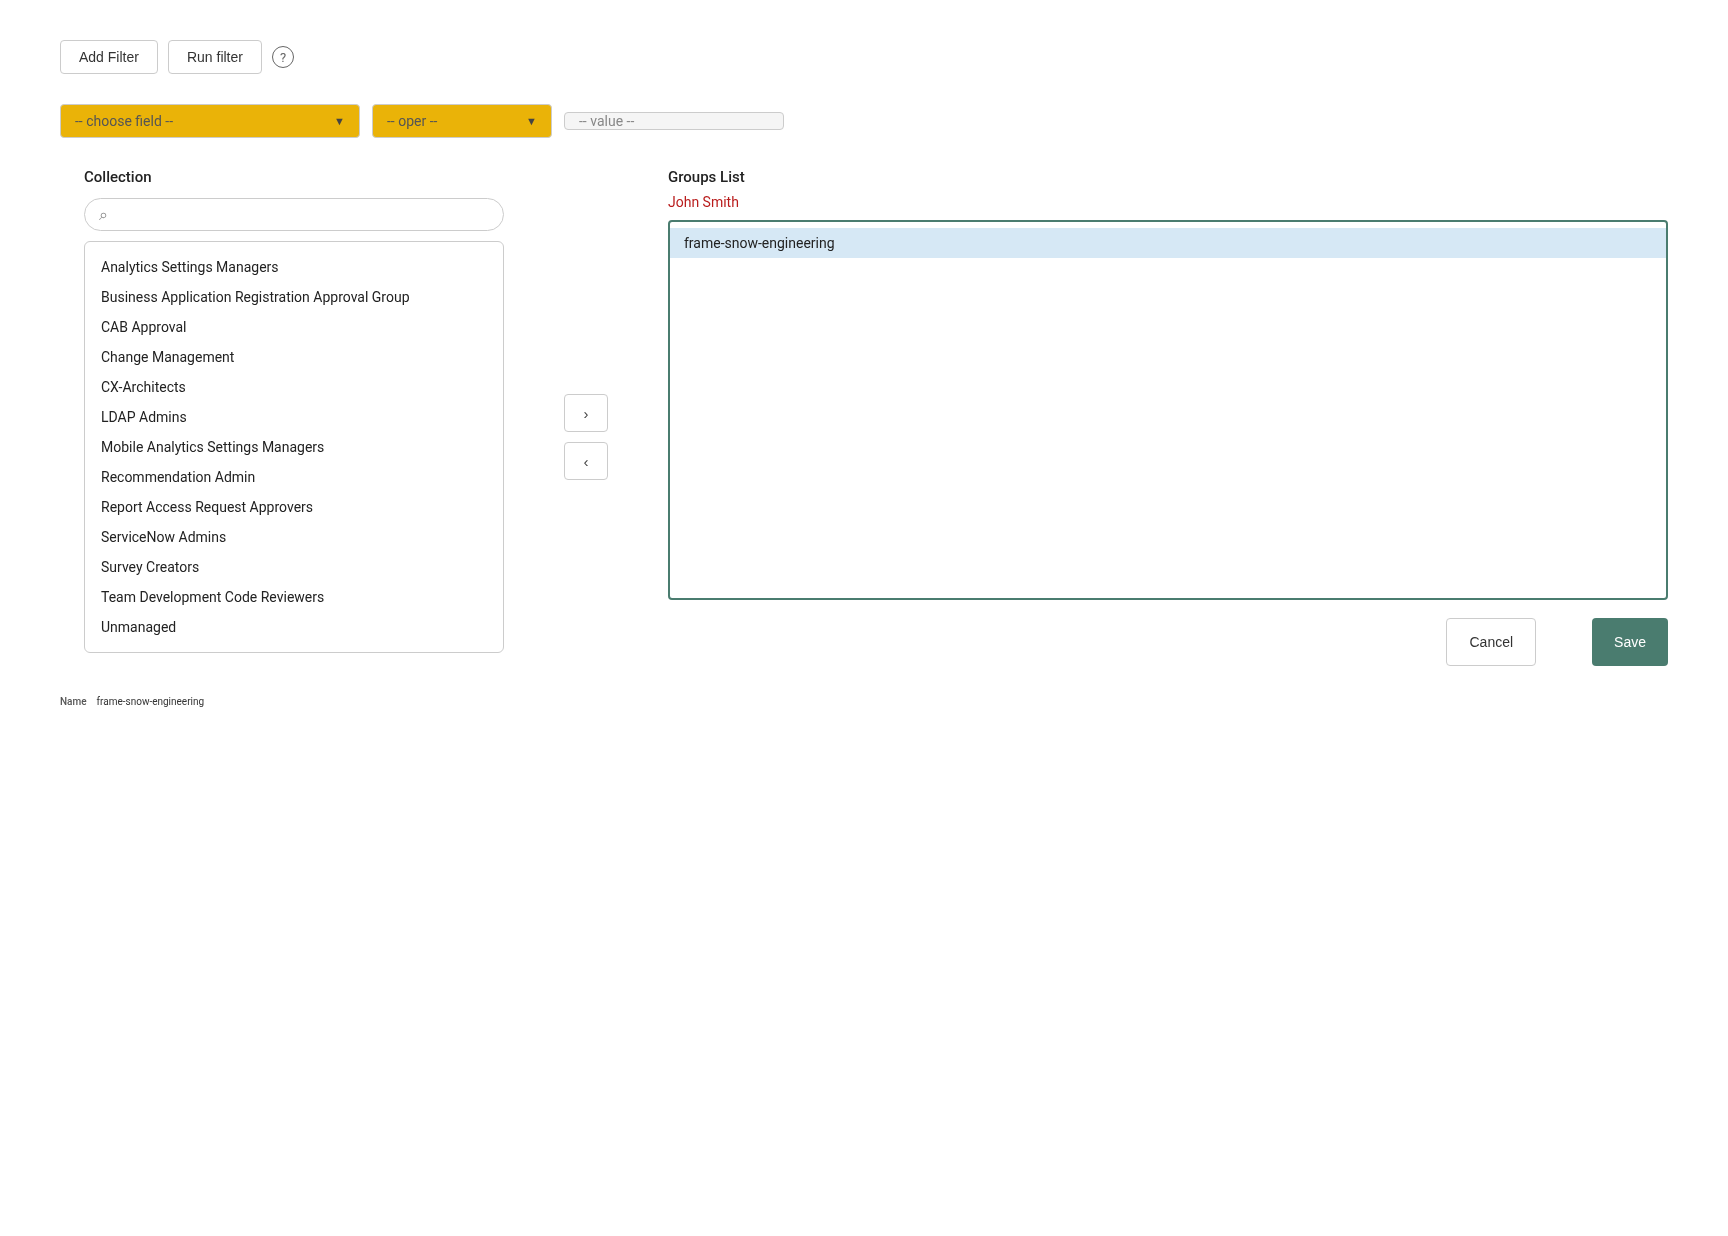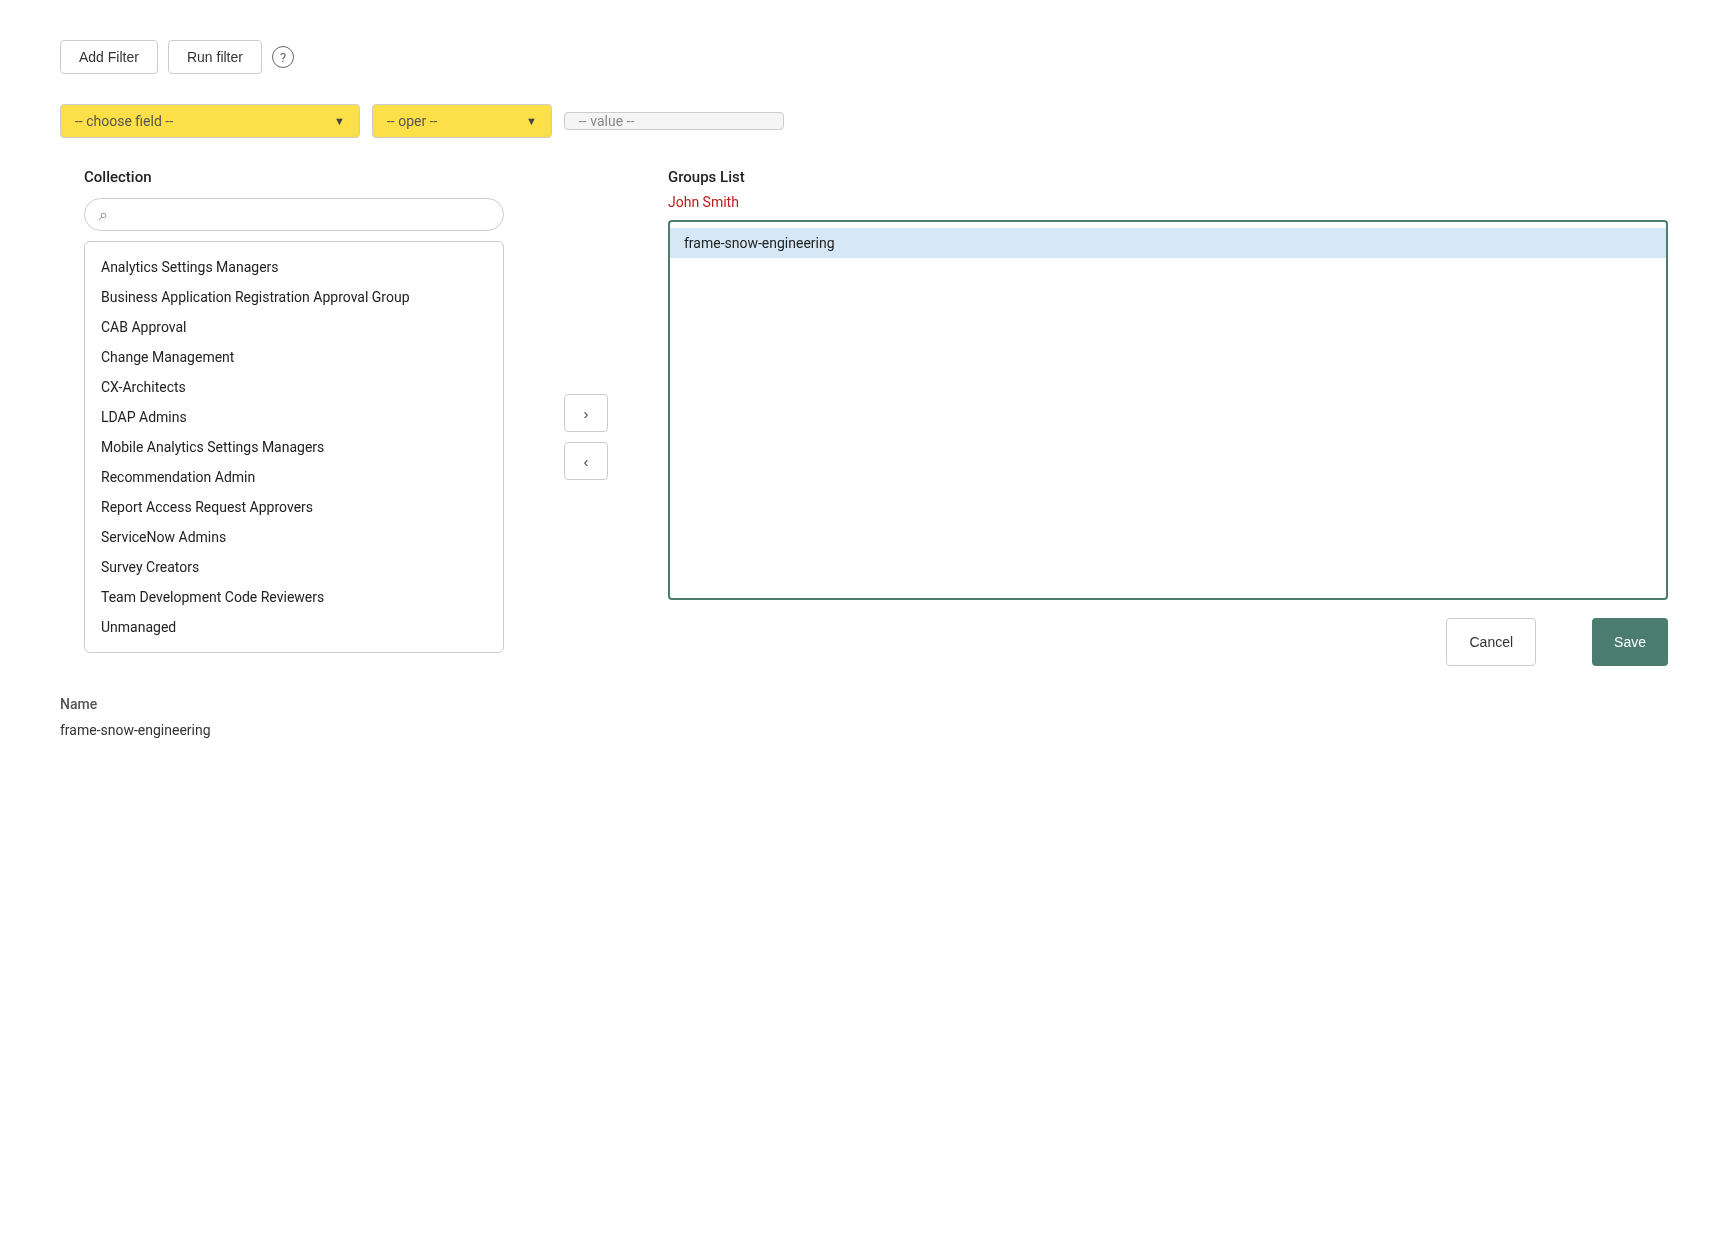--- a/index.html
+++ b/index.html
@@ -53,21 +53,21 @@
       margin-bottom: 30px;
     }
 
     .filter-select {
       display: flex;
       align-items: center;
       justify-content: space-between;
       padding: 8px 14px;
       border: 1px solid #ccc;
       border-radius: 4px;
-      background: #fde047;
+      background: #eab308;
       cursor: pointer;
       color: #555;
     }
 
     .filter-select.field {
       width: 300px;
     }
 
     .filter-select.oper {
       width: 180px;
@@ -228,25 +228,24 @@
       background: #4a7c6f;
       cursor: pointer;
       font-size: 14px;
       color: #fff;
       font-weight: 500;
       margin-left: 44px;
     }
 
     .name-row {
       margin-top: 30px;
-      font-size: 14px;
+      font-size: 10px;
       color: #333;
       display: flex;
       gap: 10px;
-      flex-direction: column;
     }
 
     .name-label {
       font-weight: 500;
       color: #555;
     }
 
     .name-value {
       color: #333;
     }

